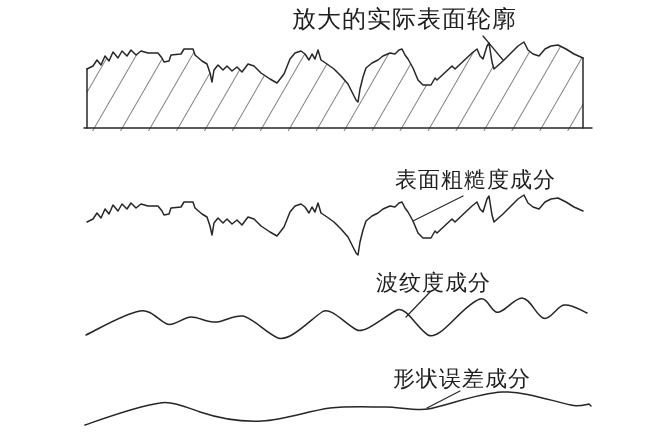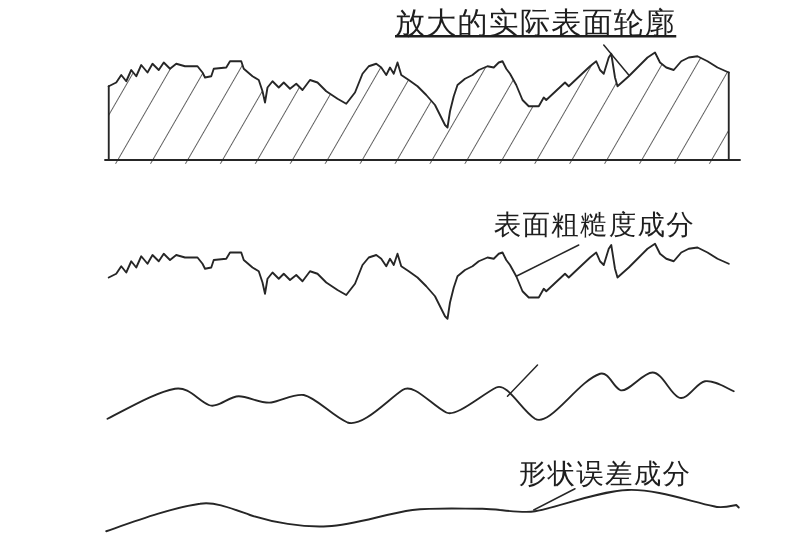--- a/index.html
+++ b/index.html
@@ -61,19 +61,20 @@
     <g>
       <path class="stroke curve" d="M85,425 C108,417 138,406 160,403 C172,401 186,407 200,412
                C218,418 242,422 262,421 C284,420 308,411 330,408
                C348,406 368,407 386,407 C398,407 416,411 428,409
                C446,406 478,393 502,392 C524,391 552,401 571,405
                C577,407 584,405 589,404 L591,406"></path>
       <line class="stroke leader" x1="460" y1="391" x2="427" y2="408"></line>
     </g>
   </svg>
 
-  <div class="label label-lg" style="left:316px;top:6px;text-decoration:underline;">放大的实际表面轮廓</div>
+  <div class="label label-lg" style="left:292px;top:6px;">放大的实际表面轮廓</div>
 
   <div class="label label-md" style="left:395px;top:167px;">表面粗糙度成分</div>
 
+  <div class="label label-md" style="left:376px;top:270px;">波纹度成分</div>
 
-  <div class="label label-md" style="left:415px;top:366px;">形状误差成分</div>
+  <div class="label label-md" style="left:393px;top:366px;">形状误差成分</div>
 </div>
 
 </body></html>

